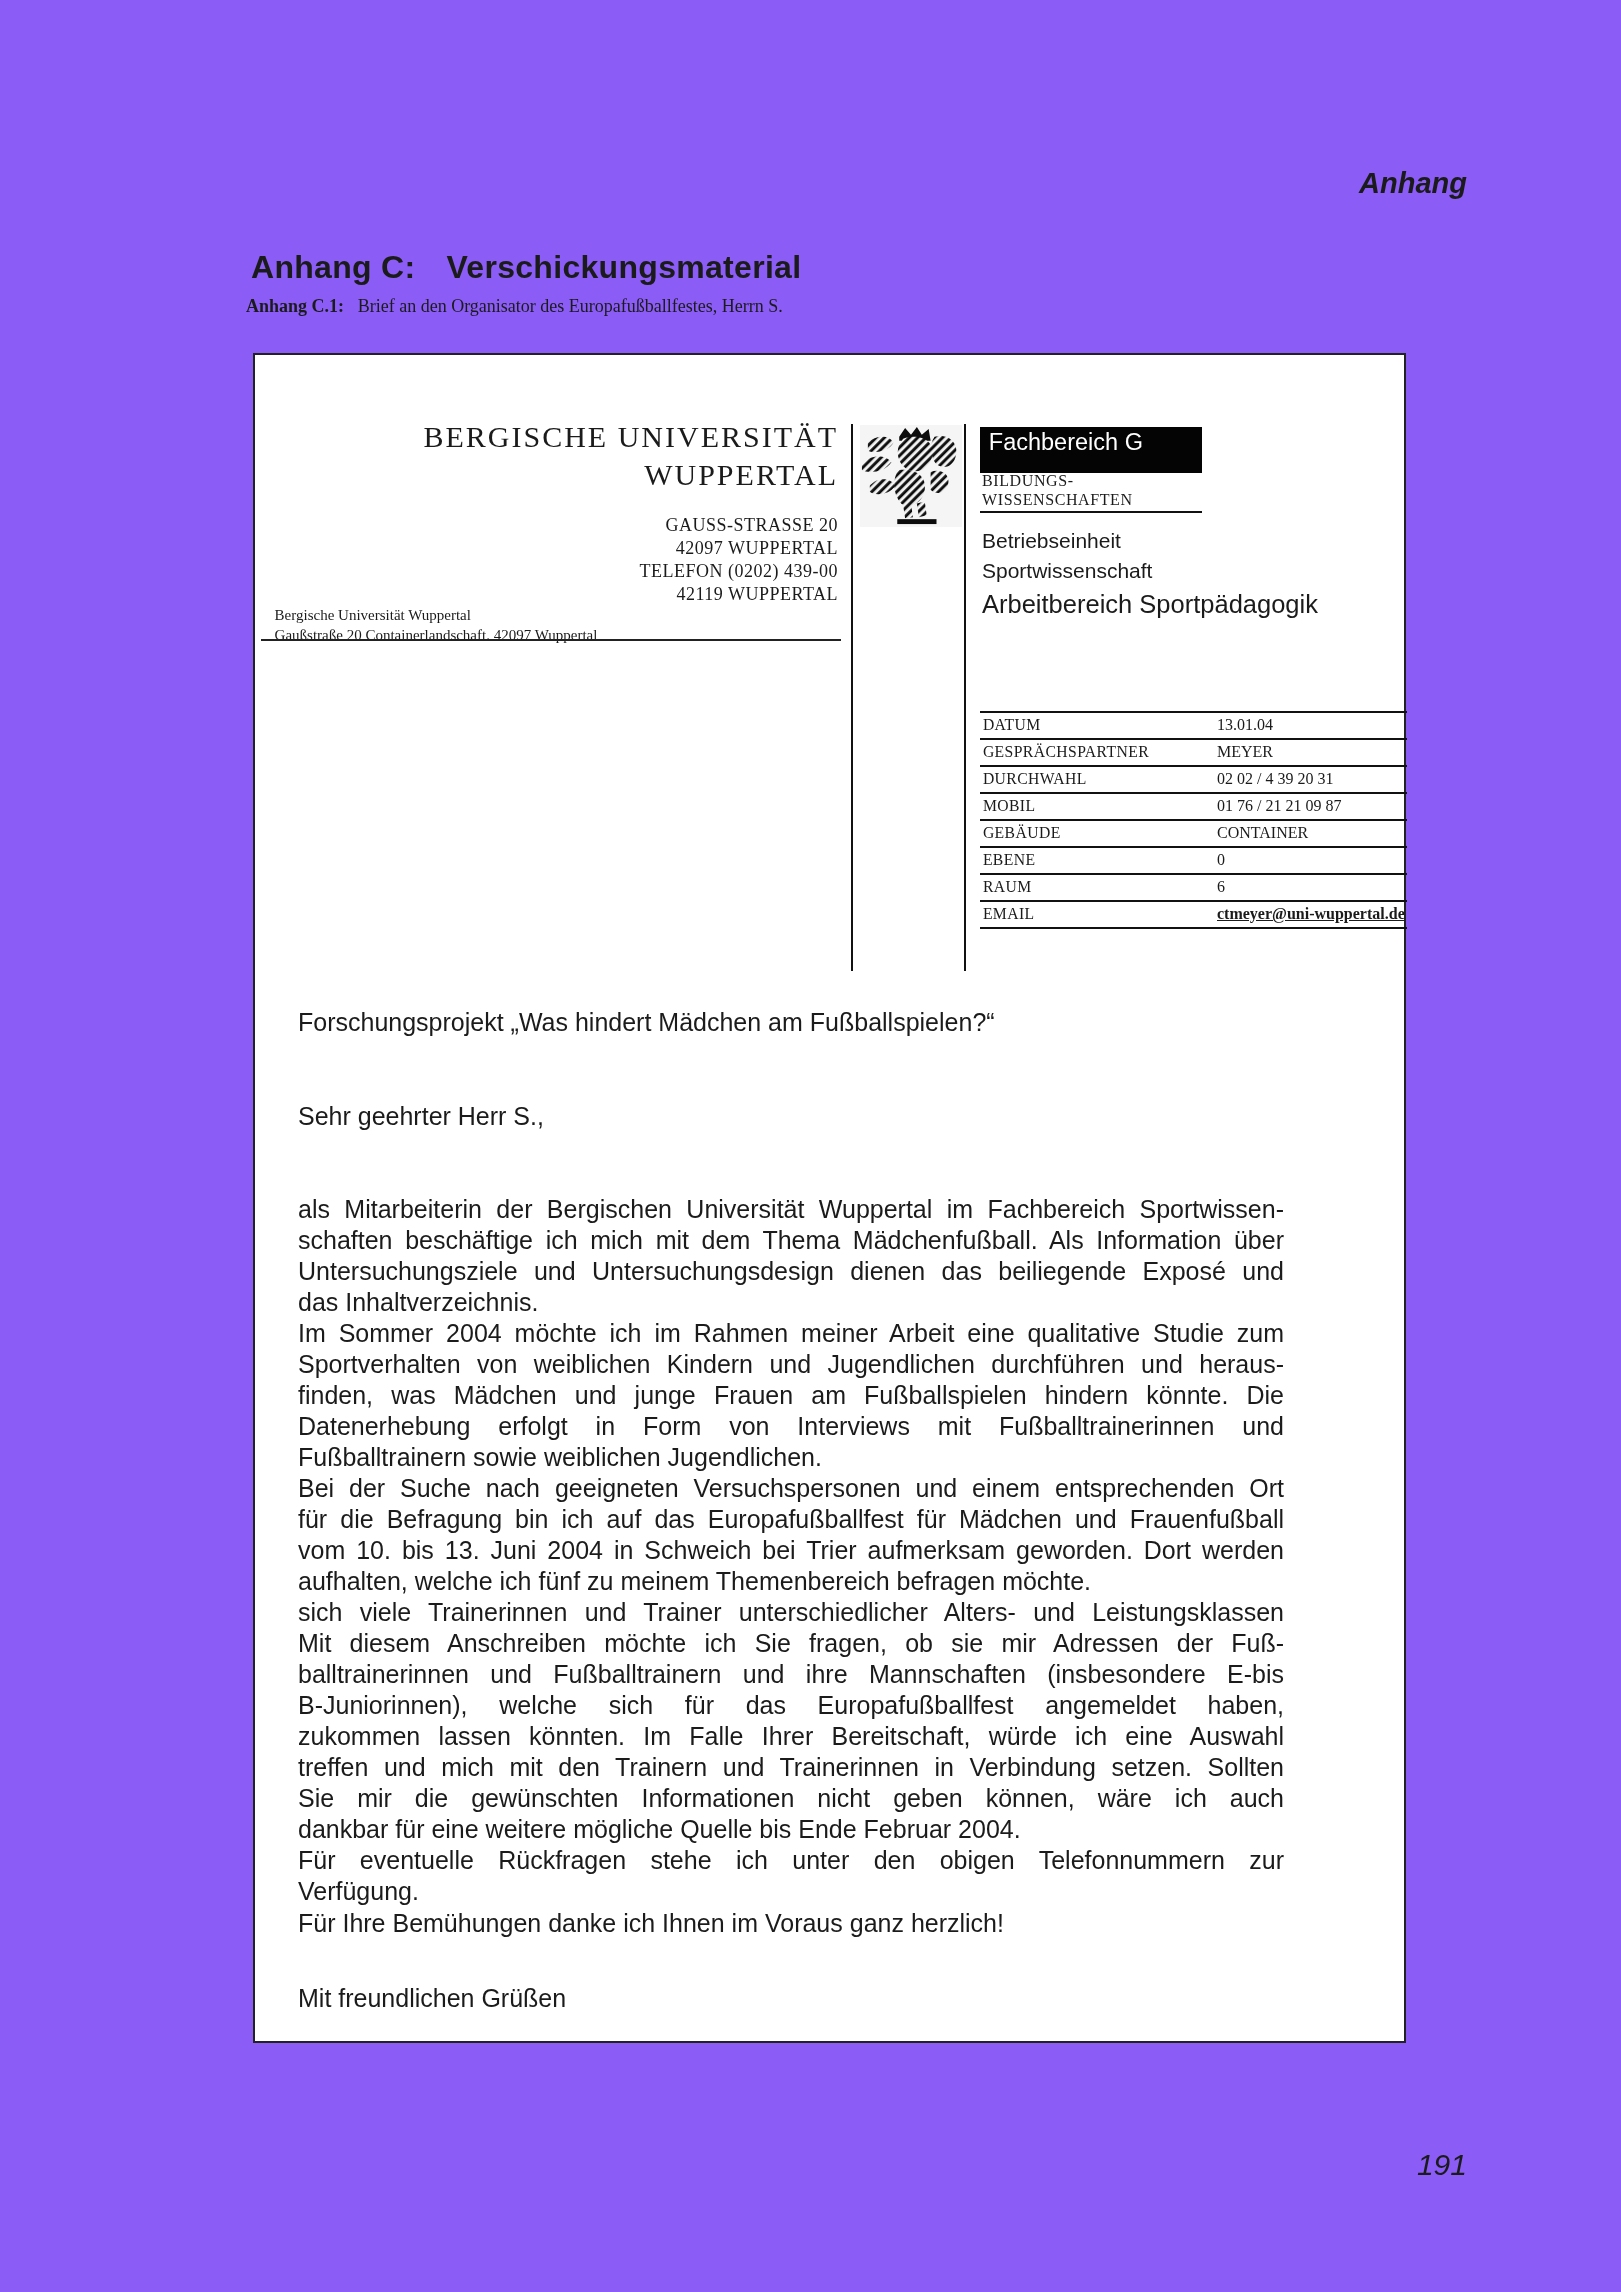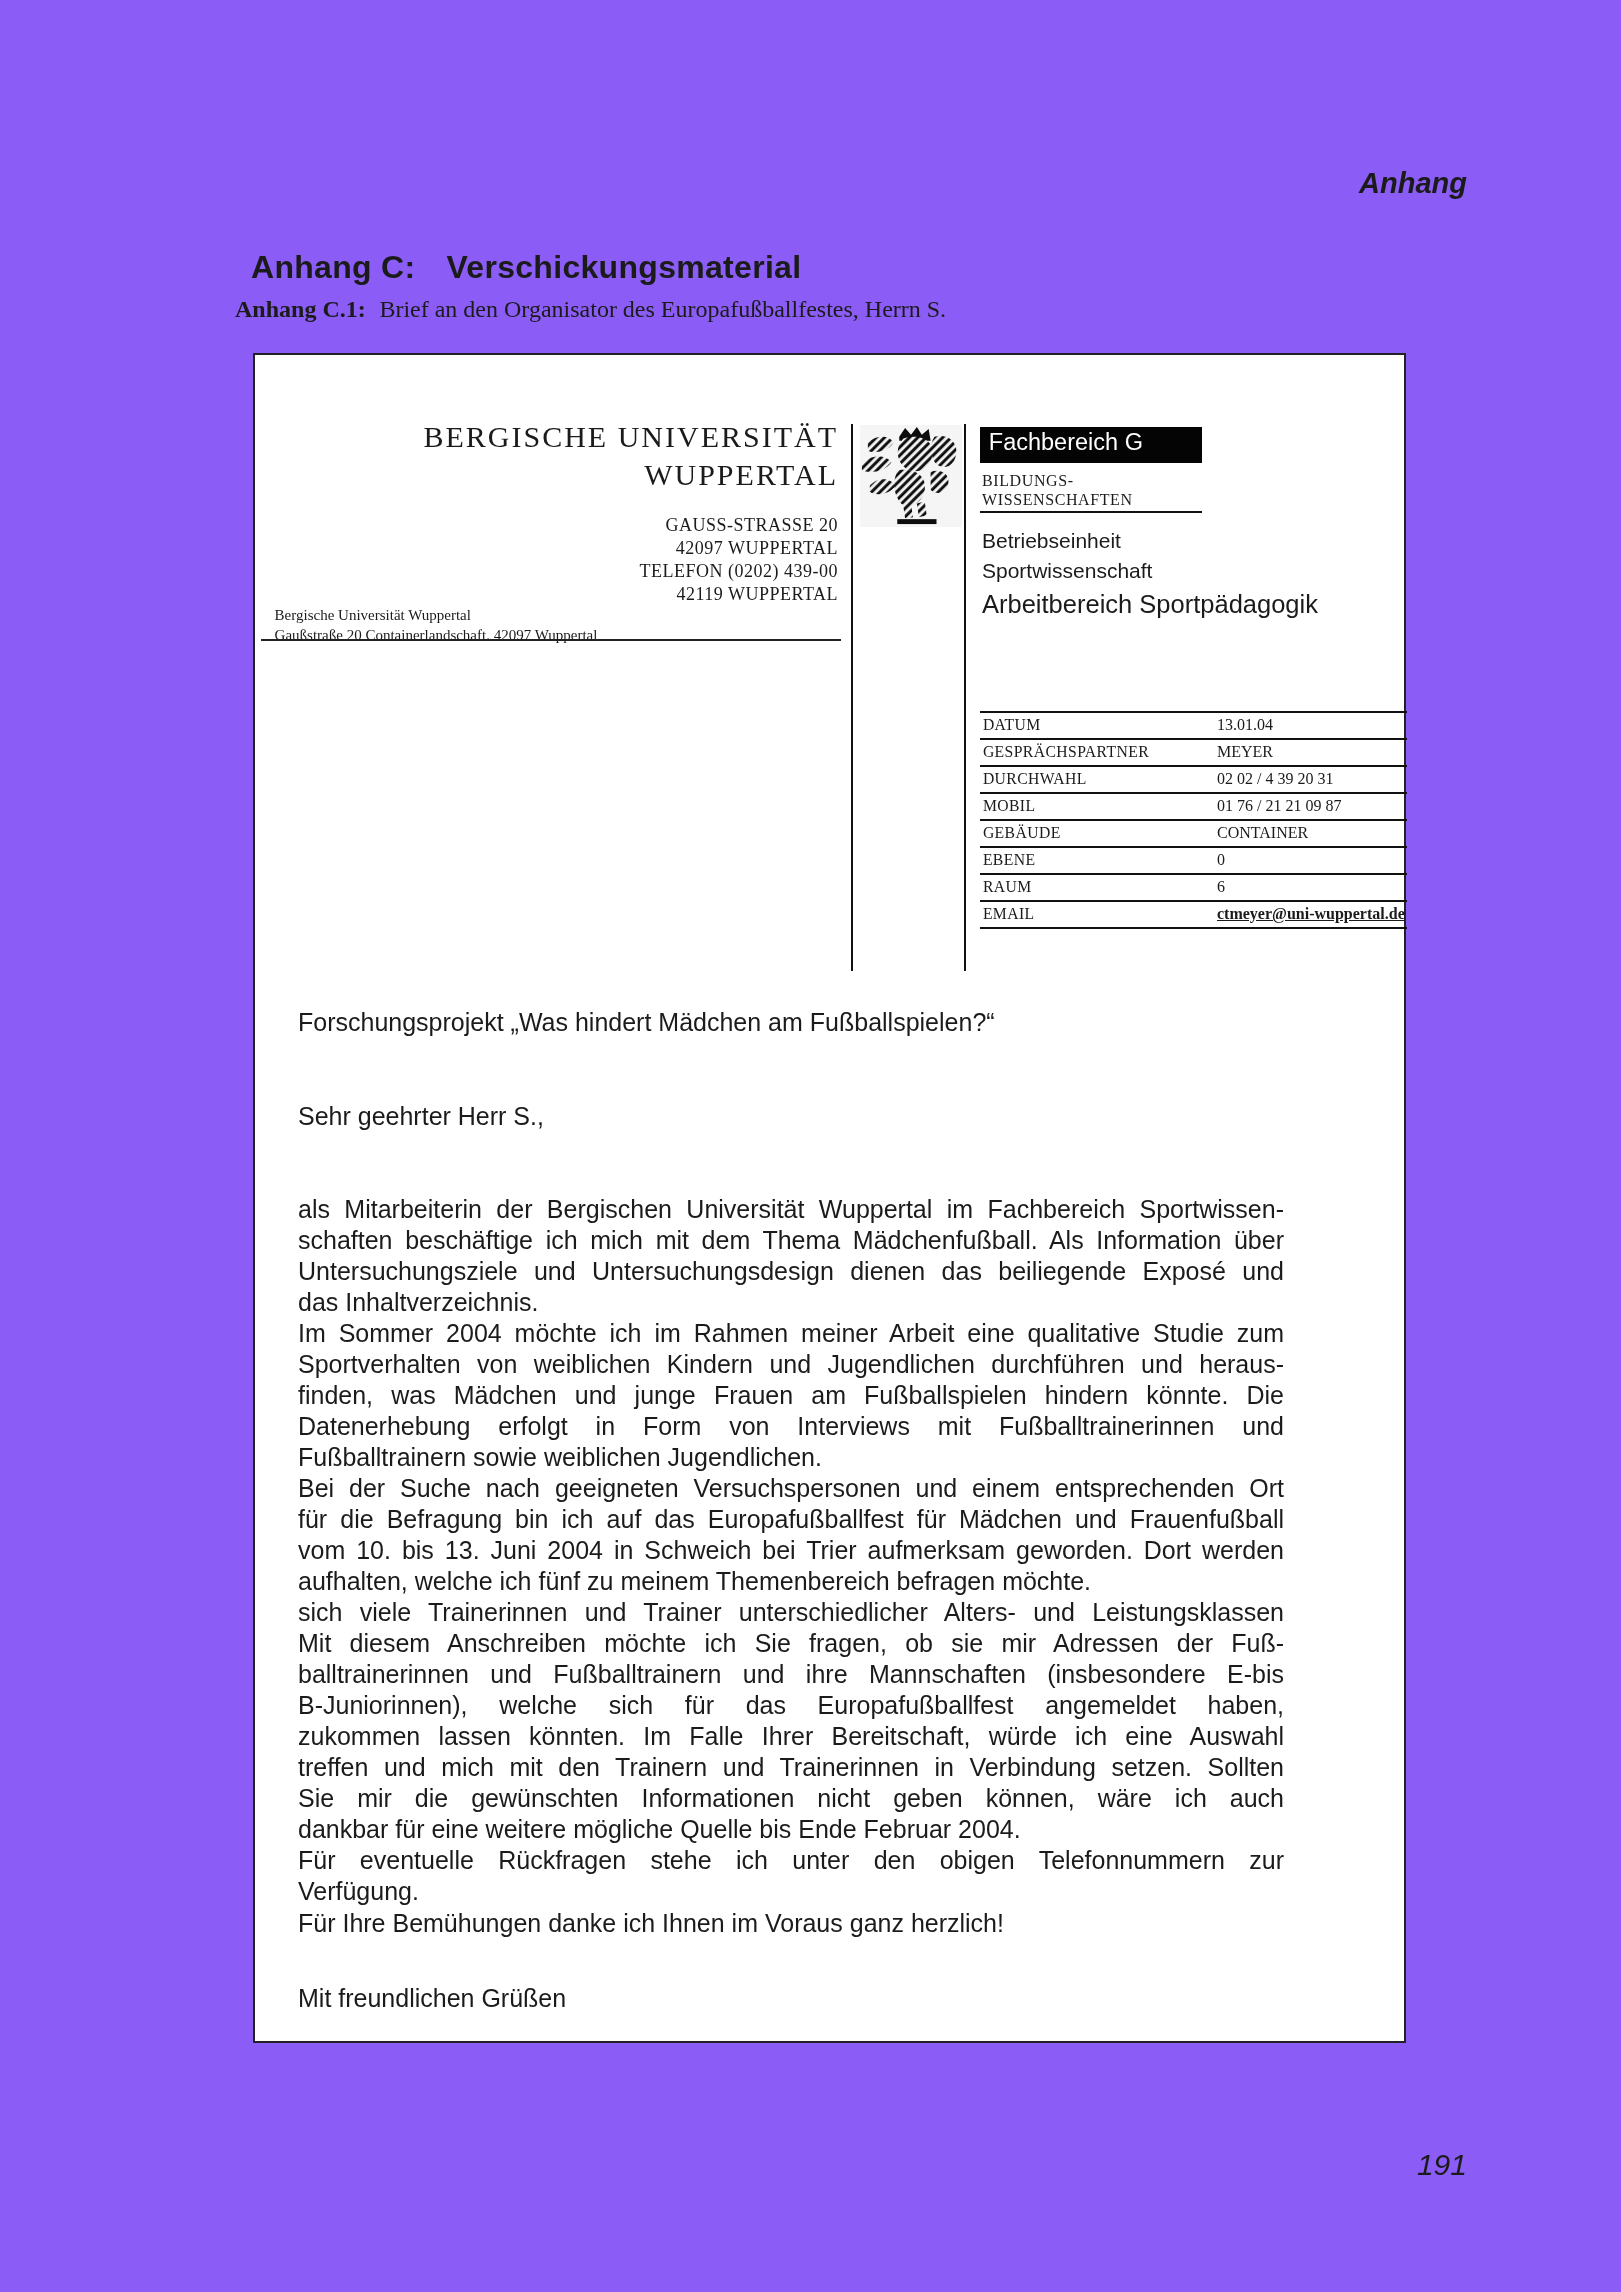--- a/index.html
+++ b/index.html
@@ -24,22 +24,22 @@
 
   
   .h1 {
     position:absolute; left:251px; top:249px;
     font-family:"Liberation Sans", sans-serif;
     font-weight:700; font-size:32px; letter-spacing:0.3px;
     white-space:nowrap;
   }
   .h1 .lbl { margin-right:31px; }
   .h2 {
-    position:absolute; left:235px; top:296px;
-    font-size:24px; white-space:nowrap;
+    position:absolute; left:246px; top:296px;
+    font-size:18px; white-space:nowrap;
   }
   .h2 .lbl { font-weight:700; margin-right:13.7px; }
 
   
   .letter {
     position:absolute; left:253px; top:353px;
     width:1153px; height:1690px;
     border:2px solid #222; box-sizing:border-box;
     background:#fff;
   }
@@ -57,21 +57,21 @@
   .sender { left:19.6px; top:251px; font-size:15px; line-height:19.6px; }
   .sender-rule { left:5.9px; top:284px; width:580px; height:0; border-top:2px solid #222; }
 
   
   .vline1 { left:596px; top:69px; width:2px; height:547px; background:#111; }
   .vline2 { left:709px; top:69px; width:2px; height:547px; background:#111; }
   .logo-box { left:605px; top:70px; width:102px; height:102px; }
 
   
   .fach-bar {
-    left:725px; top:72px; width:222px; height:36px; box-sizing:border-box;
+    left:725px; top:72px; width:222px; height:46px; box-sizing:border-box;
     background:#040404; color:#ffffff; padding-left:8.8px;
     font-family:"Liberation Sans", sans-serif; font-size:23.5px; line-height:31px;
   }
   .fachgruppe { left:727px; top:116px; font-size:16px; line-height:19px; letter-spacing:0.6px; }
   .dept-rule { left:725px; top:156px; width:222px; height:0; border-top:2px solid #111; }
   .unit {
     left:727px; top:171px;
     font-family:"Liberation Sans", sans-serif; font-size:21px; line-height:30px;
   }
   .area {

